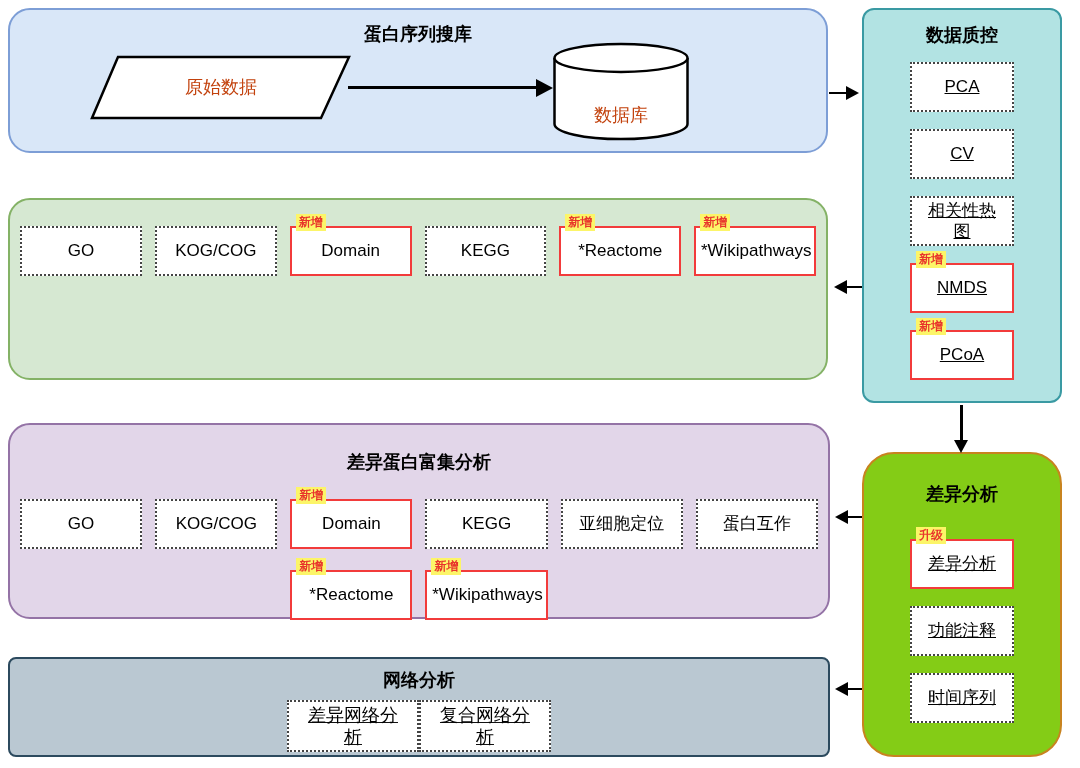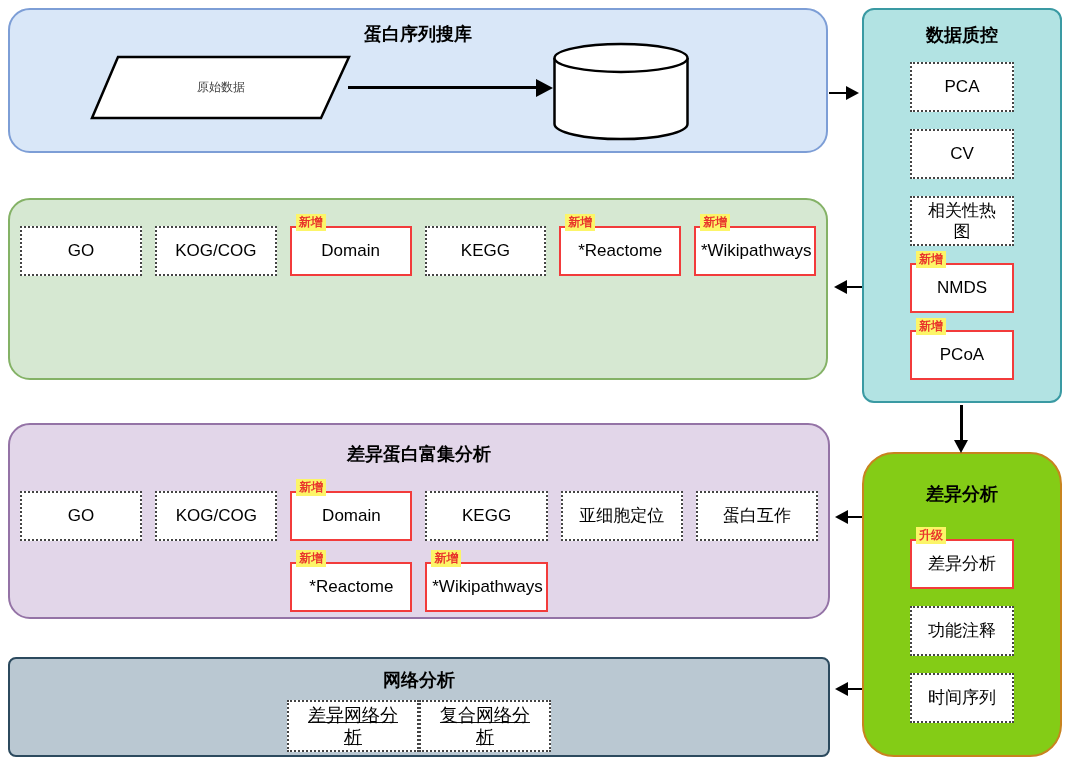--- a/index.html
+++ b/index.html
@@ -13,60 +13,60 @@
   .sec-search{left:8px;top:8px;width:820px;height:145px;background:#d9e7f8;border:2px solid #7d9ed6;border-radius:22px;}
   .sec-search .sec-title{padding-top:12px;}
 
   .sec-qc{left:862px;top:8px;width:200px;height:395px;background:#b2e3e3;border:2px solid #3a9aa3;border-radius:12px;}
   .sec-qc .sec-title{padding-top:13px;}
 
   .sec-annot{left:8px;top:198px;width:820px;height:182px;background:#d6e8d2;border:2px solid #84b266;border-radius:22px;}
   .sec-annot .sec-title{padding-top:12px;}
 
   .sec-enrich{left:8px;top:423px;width:822px;height:196px;background:#e2d6e9;border:2px solid #9473a6;border-radius:22px;}
-  .sec-enrich .sec-title{padding-top:17px;}
+  .sec-enrich .sec-title{padding-top:25px;}
 
   .sec-network{left:8px;top:657px;width:822px;height:100px;background:#bac8d2;border:2.5px solid #2c4a5e;border-radius:8px;}
   .sec-network .sec-title{padding-top:9px;}
 
   .sec-diff{left:862px;top:452px;width:200px;height:305px;background:#84cc16;border:2px solid #c8831f;border-radius:32px;}
   .sec-diff .sec-title{padding-top:28px;}
 
   
   .node{position:relative;background:#fff;display:flex;align-items:center;justify-content:center;
         text-align:center;font-size:17px;line-height:1.25;box-sizing:border-box;color:#000;}
   .node .lbl{display:inline-block;max-width:92%;}
   .dotted{border:2px dotted #444;}
   .red{border:2px solid #f23b3b;}
   .badge{position:absolute;top:-14px;left:4px;z-index:3;display:none;background:#fcf568;color:#e8352c;
          font-weight:bold;font-size:12px;line-height:1.25;padding:1px 3px;white-space:nowrap;}
 
   
   .stack{display:flex;flex-direction:column;align-items:center;gap:17px;}
   .stack .node{width:104px;min-height:50px;}
-  .stack .node .lbl{max-width:80px;}
+  .stack .node .lbl{max-width:80px;text-decoration:underline;}
   .sec-qc .stack{margin-top:15px;}
   .sec-diff .stack{margin-top:33px;}
 
   
   .row6{display:grid;grid-template-columns:repeat(6,1fr);gap:13px;padding:0 10px;}
   .row6 .node{height:50px;}
   .sec-annot .row6{margin-top:26px;}
   .sec-enrich .row-1{margin-top:25px;}
   .sec-enrich .row-2{margin-top:21px;}
   .sec-enrich .row-2 > div:nth-of-type(1){grid-column:3;}
   .sec-enrich .row-2 > div:nth-of-type(2){grid-column:4;}
 
   
   .row-net{display:flex;justify-content:center;margin-top:8px;text-decoration:underline;}
   .row-net .node{min-width:130px;height:52px;padding:0 10px;font-size:18px;}
 
   
   .shape{position:absolute;}
-  .shape-label{position:absolute;display:flex;align-items:center;justify-content:center;font-size:12px;color:#404040;}
+  .shape-label{position:absolute;display:flex;align-items:center;justify-content:center;font-size:18px;color:#c2410c;}
 
   
   .arr{position:absolute;}
   .shaft{position:absolute;background:#000;}
   .head{position:absolute;width:0;height:0;border-style:solid;border-color:transparent;}
   .head-r{border-left:13px solid #000;border-top-width:7px;border-bottom-width:7px;}
   .head-l{border-right:13px solid #000;border-top-width:7px;border-bottom-width:7px;}
   .head-d{border-top:13px solid #000;border-left-width:7.5px;border-right-width:7.5px;}
 </style>
 </head>
@@ -80,20 +80,21 @@
 
   <svg class="shape" style="left:90px;top:55px;" width="262" height="66">
     <polygon points="28,2 259,2 231,63 2,63" fill="#ffffff" stroke="#000000" stroke-width="2.5"></polygon>
   </svg>
   <div class="shape-label" style="left:110px;top:57px;width:222px;height:60px;">原始数据</div>
 
   <svg class="shape" style="left:552px;top:41px;" width="138" height="101">
     <path d="M2.5 17 V83 a66 15 0 0 0 133 0 V17" fill="#ffffff" stroke="#000000" stroke-width="2.5"></path>
     <ellipse cx="69" cy="17" rx="66.5" ry="14" fill="#ffffff" stroke="#000000" stroke-width="2.5"></ellipse>
   </svg>
+  <div class="shape-label" style="left:552px;top:100px;width:138px;height:30px;">数据库</div>
 
   <div class="section sec-qc">
     <div class="sec-title">数据质控</div>
     <div class="stack">
 
         <div class="node dotted">
 
           <span class="lbl">PCA</span>
         </div>
 

